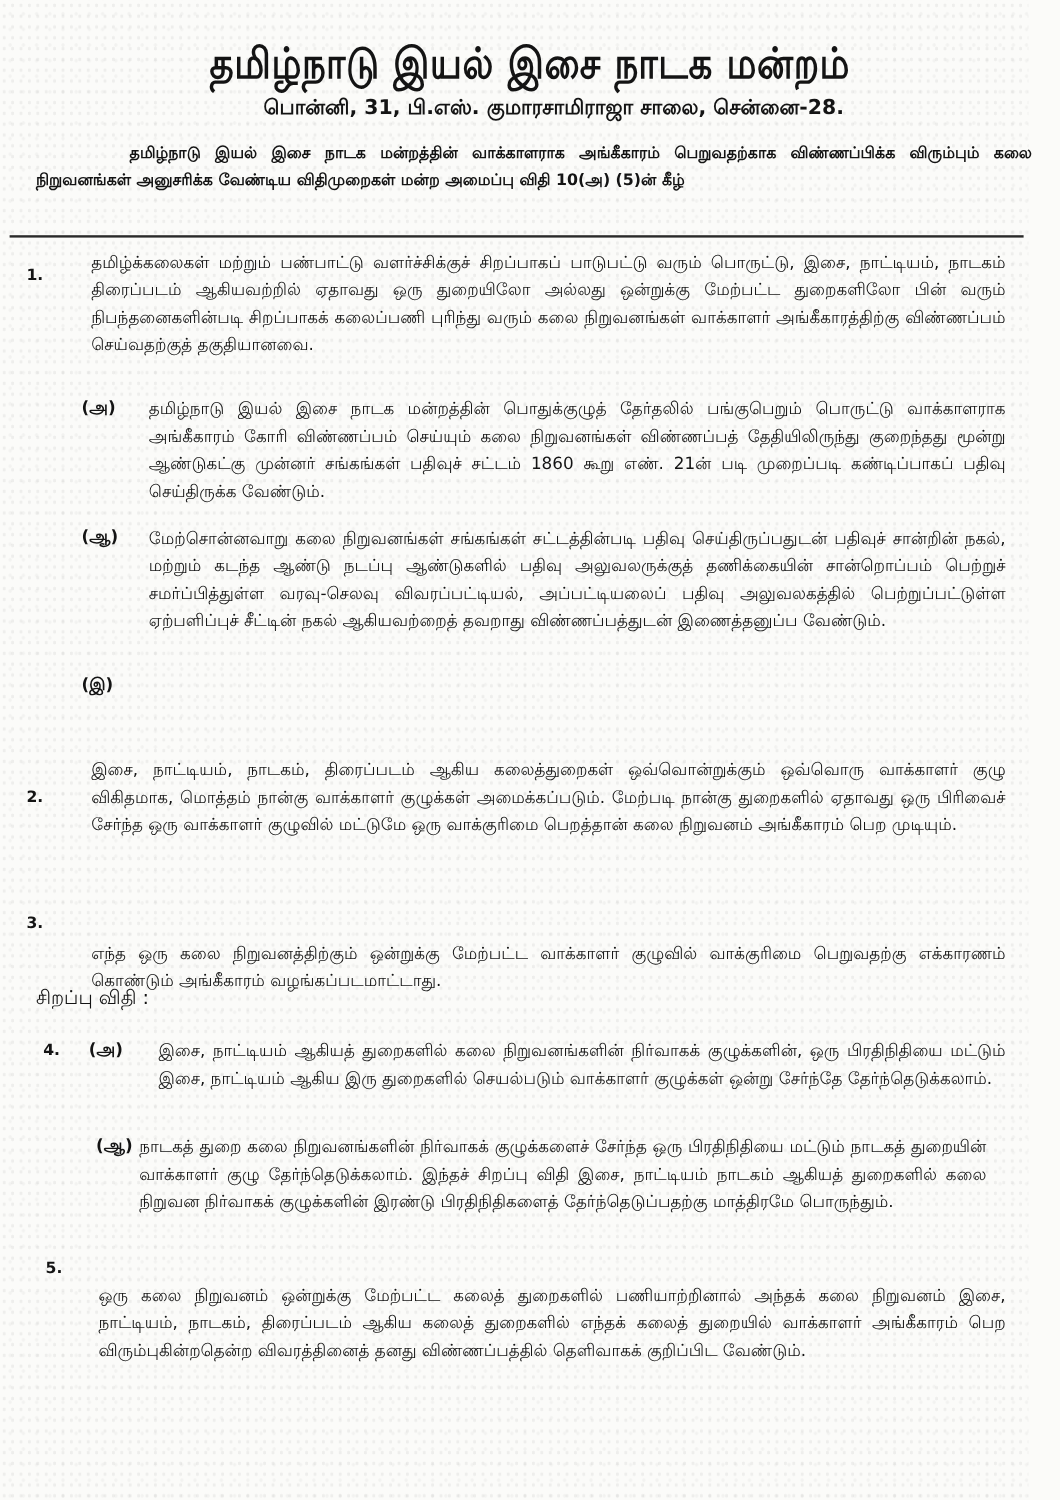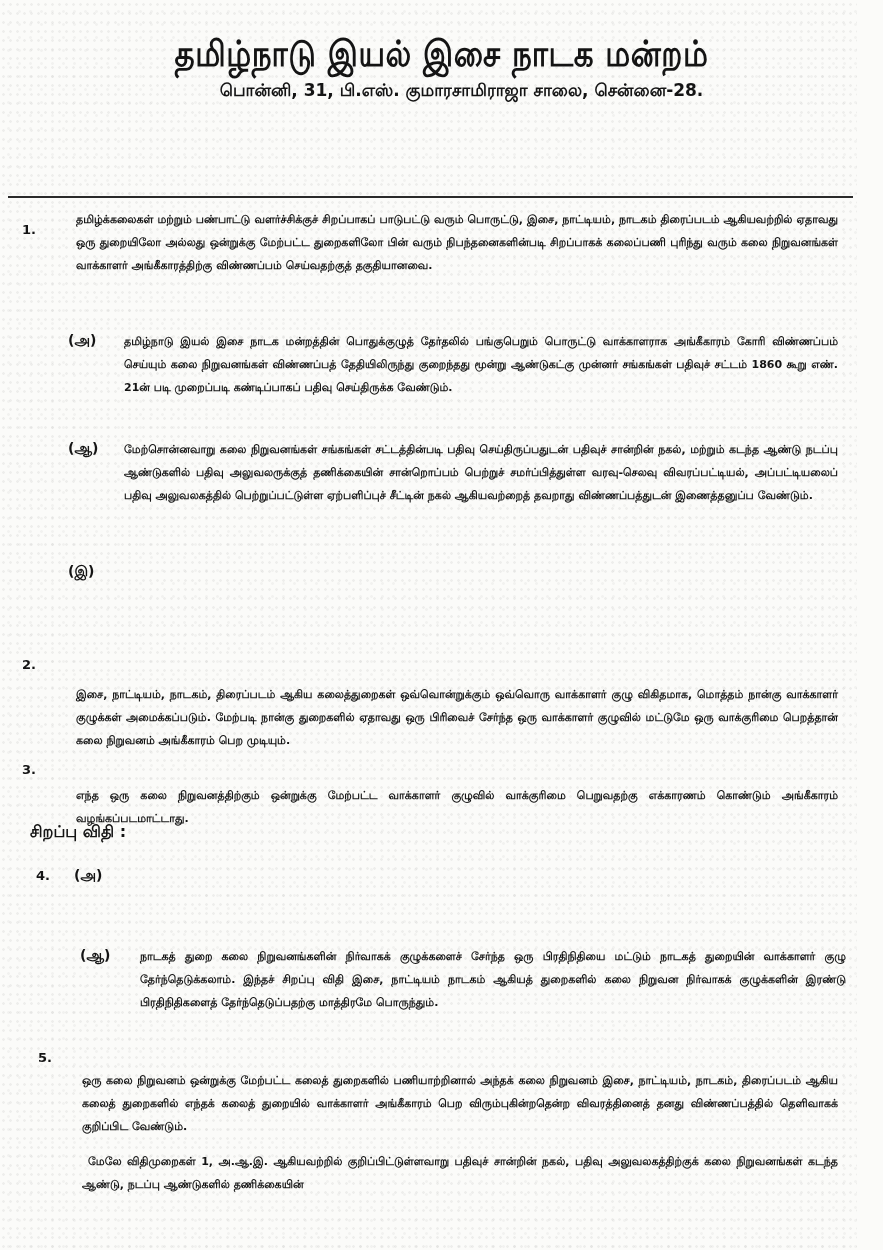--- a/index.html
+++ b/index.html
@@ -30,60 +30,61 @@
       text-align: center; font-size: 17px; font-weight: bold; padding-left: 40px; box-sizing: border-box;
     }
     .intro {
       position: absolute; left: 30px; width: 830px; top: 118px;
       font-size: 13.2px; font-weight: bold; line-height: 22px; text-align: justify;
       text-indent: 78px;
     }
     .rule {
       position: absolute; left: 8px; width: 845px; top: 196px; height: 2px; background: #2a2a2a;
     }
-    .para { position: absolute; font-size: 11px; font-weight: bold; line-height: 23px; text-align: justify; }
+    .para { position: absolute; font-size: 14px; font-weight: normal; line-height: 23px; text-align: justify; }
     .num { position: absolute; font-size: 13px; font-weight: bold; }
     .sublabel { position: absolute; font-size: 14px; font-weight: bold; }
     .heading {
-      position: absolute; left: 30px; top: 822px; font-size: 16px; font-weight: bold;
+      position: absolute; left: 30px; top: 822px; font-size: 16px; font-weight: normal;
     }
   </style>
 </head>
 <body>
 
 <div class="page">
   <div class="noise"></div>
 
   <div class="title">தமிழ்நாடு இயல் இசை நாடக மன்றம்</div>
   <div class="address">பொன்னி, 31, பி.எஸ். குமாரசாமிராஜா சாலை, சென்னை-28.</div>
 
+  <div class="intro">தமிழ்நாடு இயல் இசை நாடக மன்றத்தின் வாக்காளராக அங்கீகாரம் பெறுவதற்காக விண்ணப்பிக்க விரும்பும் கலை நிறுவனங்கள் அனுசரிக்க வேண்டிய விதிமுறைகள் மன்ற அமைப்பு விதி 10(அ) (5)ன் கீழ்</div>
   <div class="rule"></div>
 
   <div class="num" style="left:22px; top:222px;">1.</div>
   <div class="para" style="left:76px; width:762px; top:208px; text-indent:0;">தமிழ்க்கலைகள் மற்றும் பண்பாட்டு வளர்ச்சிக்குச் சிறப்பாகப் பாடுபட்டு வரும் பொருட்டு, இசை, நாட்டியம், நாடகம் திரைப்படம் ஆகியவற்றில் ஏதாவது ஒரு துறையிலோ அல்லது ஒன்றுக்கு மேற்பட்ட துறைகளிலோ பின் வரும் நிபந்தனைகளின்படி சிறப்பாகக் கலைப்பணி புரிந்து வரும் கலை நிறுவனங்கள் வாக்காளர் அங்கீகாரத்திற்கு விண்ணப்பம் செய்வதற்குத் தகுதியானவை.</div>
 
   <div class="sublabel" style="left:68px; top:332px;">(அ)</div>
   <div class="para" style="left:124px; width:714px; top:330px;">தமிழ்நாடு இயல் இசை நாடக மன்றத்தின் பொதுக்குழுத் தேர்தலில் பங்குபெறும் பொருட்டு வாக்காளராக அங்கீகாரம் கோரி விண்ணப்பம் செய்யும் கலை நிறுவனங்கள் விண்ணப்பத் தேதியிலிருந்து குறைந்தது மூன்று ஆண்டுகட்கு முன்னர் சங்கங்கள் பதிவுச் சட்டம் 1860 கூறு எண். 21ன் படி முறைப்படி கண்டிப்பாகப் பதிவு செய்திருக்க வேண்டும்.</div>
 
   <div class="sublabel" style="left:68px; top:440px;">(ஆ)</div>
   <div class="para" style="left:124px; width:714px; top:438px;">மேற்சொன்னவாறு கலை நிறுவனங்கள் சங்கங்கள் சட்டத்தின்படி பதிவு செய்திருப்பதுடன் பதிவுச் சான்றின் நகல், மற்றும் கடந்த ஆண்டு நடப்பு ஆண்டுகளில் பதிவு அலுவலருக்குத் தணிக்கையின் சான்றொப்பம் பெற்றுச் சமர்ப்பித்துள்ள வரவு-செலவு விவரப்பட்டியல், அப்பட்டியலைப் பதிவு அலுவலகத்தில் பெற்றுப்பட்டுள்ள ஏற்பளிப்புச் சீட்டின் நகல் ஆகியவற்றைத் தவறாது விண்ணப்பத்துடன் இணைத்தனுப்ப வேண்டும்.</div>
 
   <div class="sublabel" style="left:68px; top:563px;">(இ)</div>
 
   <div class="num" style="left:22px; top:657px;">2.</div>
-  <div class="para" style="left:76px; width:762px; top:683px;">இசை, நாட்டியம், நாடகம், திரைப்படம் ஆகிய கலைத்துறைகள் ஒவ்வொன்றுக்கும் ஒவ்வொரு வாக்காளர் குழு விகிதமாக, மொத்தம் நான்கு வாக்காளர் குழுக்கள் அமைக்கப்படும். மேற்படி நான்கு துறைகளில் ஏதாவது ஒரு பிரிவைச் சேர்ந்த ஒரு வாக்காளர் குழுவில் மட்டுமே ஒரு வாக்குரிமை பெறத்தான் கலை நிறுவனம் அங்கீகாரம் பெற முடியும்.</div>
+  <div class="para" style="left:76px; width:762px; top:631px;">இசை, நாட்டியம், நாடகம், திரைப்படம் ஆகிய கலைத்துறைகள் ஒவ்வொன்றுக்கும் ஒவ்வொரு வாக்காளர் குழு விகிதமாக, மொத்தம் நான்கு வாக்காளர் குழுக்கள் அமைக்கப்படும். மேற்படி நான்கு துறைகளில் ஏதாவது ஒரு பிரிவைச் சேர்ந்த ஒரு வாக்காளர் குழுவில் மட்டுமே ஒரு வாக்குரிமை பெறத்தான் கலை நிறுவனம் அங்கீகாரம் பெற முடியும்.</div>
 
   <div class="num" style="left:22px; top:762px;">3.</div>
   <div class="para" style="left:76px; width:762px; top:760px;margin-top:24px;">எந்த ஒரு கலை நிறுவனத்திற்கும் ஒன்றுக்கு மேற்பட்ட வாக்காளர் குழுவில் வாக்குரிமை பெறுவதற்கு எக்காரணம் கொண்டும் அங்கீகாரம் வழங்கப்படமாட்டாது.</div>
 
   <div class="heading">சிறப்பு விதி :</div>
 
   <div class="num" style="left:36px; top:868px;">4.</div>
   <div class="sublabel" style="left:74px; top:867px;">(அ)</div>
+  <div class="para" style="left:132px; width:706px; top:865px;">இசை, நாட்டியம் ஆகியத் துறைகளில் கலை நிறுவனங்களின் நிர்வாகக் குழுக்களின், ஒரு பிரதிநிதியை மட்டும் இசை, நாட்டியம் ஆகிய இரு துறைகளில் செயல்படும் வாக்காளர் குழுக்கள் ஒன்று சேர்ந்தே தேர்ந்தெடுக்கலாம்.</div>
 
   <div class="sublabel" style="left:80px; top:947px;">(ஆ)</div>
-  <div class="para" style="left:140px; width:706px; top:945px;">நாடகத் துறை கலை நிறுவனங்களின் நிர்வாகக் குழுக்களைச் சேர்ந்த ஒரு பிரதிநிதியை மட்டும் நாடகத் துறையின் வாக்காளர் குழு தேர்ந்தெடுக்கலாம். இந்தச் சிறப்பு விதி இசை, நாட்டியம் நாடகம் ஆகியத் துறைகளில் கலை நிறுவன நிர்வாகக் குழுக்களின் இரண்டு பிரதிநிதிகளைத் தேர்ந்தெடுப்பதற்கு மாத்திரமே பொருந்தும்.</div>
+  <div class="para" style="left:116px; width:706px; top:945px;">நாடகத் துறை கலை நிறுவனங்களின் நிர்வாகக் குழுக்களைச் சேர்ந்த ஒரு பிரதிநிதியை மட்டும் நாடகத் துறையின் வாக்காளர் குழு தேர்ந்தெடுக்கலாம். இந்தச் சிறப்பு விதி இசை, நாட்டியம் நாடகம் ஆகியத் துறைகளில் கலை நிறுவன நிர்வாகக் குழுக்களின் இரண்டு பிரதிநிதிகளைத் தேர்ந்தெடுப்பதற்கு மாத்திரமே பொருந்தும்.</div>
 
   <div class="num" style="left:38px; top:1050px;">5.</div>
   <div class="para" style="left:82px; width:756px; top:1069px;">ஒரு கலை நிறுவனம் ஒன்றுக்கு மேற்பட்ட கலைத் துறைகளில் பணியாற்றினால் அந்தக் கலை நிறுவனம் இசை, நாட்டியம், நாடகம், திரைப்படம் ஆகிய கலைத் துறைகளில் எந்தக் கலைத் துறையில் வாக்காளர் அங்கீகாரம் பெற விரும்புகின்றதென்ற விவரத்தினைத் தனது விண்ணப்பத்தில் தெளிவாகக் குறிப்பிட வேண்டும்.</div>
 
-  <div class="para" style="left:82px; width:756px; top:1150px; text-indent:6px;">மேலே விதிமுறைகள் 1, அ.ஆ.இ. ஆகியவற்றில் குறிப்பிட்டுள்ளவாறு பதிவுச் சான்றின் நகல், பதிவு அலுவலகத்திற்குக் கலை நிறுவனங்கள் கடந்த ஆண்டு, நடப்பு ஆண்டுகளில் தணிக்கையின்</div>
 </div>
 
 </body></html>

